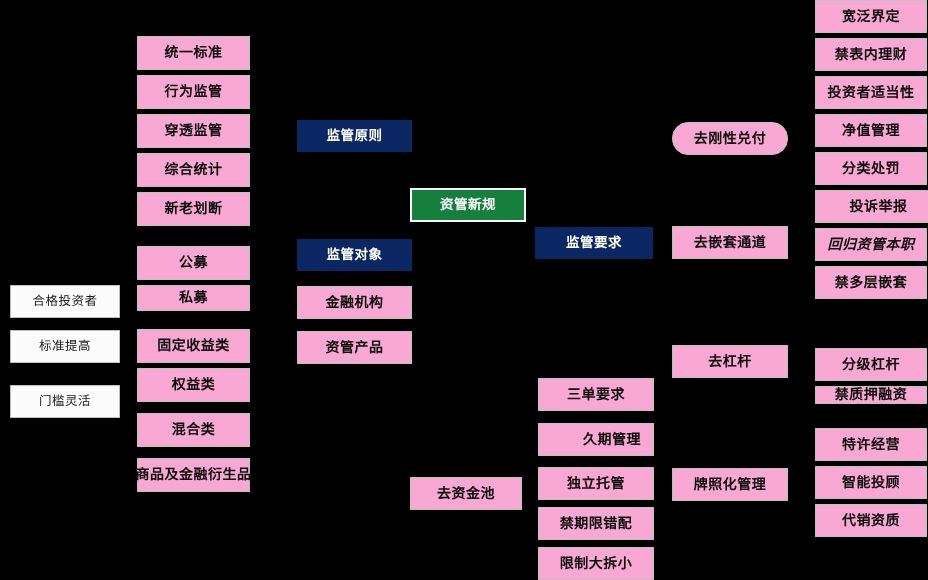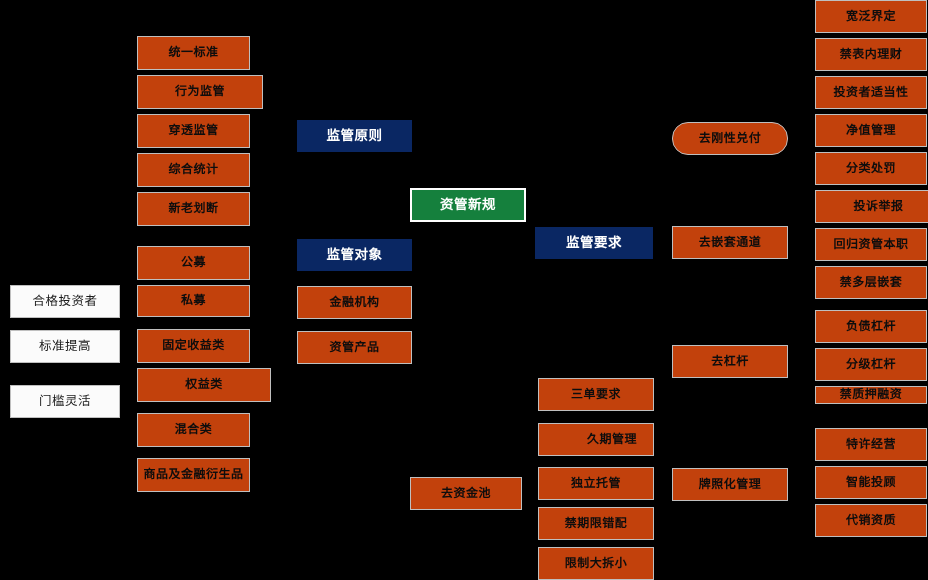--- a/index.html
+++ b/index.html
@@ -18,24 +18,24 @@
     display:flex;
     align-items:center;
     justify-content:center;
     text-align:center;
     line-height:1.1;
     white-space:nowrap;
     letter-spacing:0.5px;
   }
   
   .node.leaf{
-    background:#c2410c;
+    background:#f9a8d4;
     border:1px solid #BFBFBF;
     color:#0D0D0D;
-    font-size:12px;
+    font-size:14px;
     font-weight:bold;
   }
   
   .node.thin{
     background:#FBFBFB;
     border:1px solid #BFBFBF;
     color:#1A1A1A;
     font-size:12.5px;
     font-weight:normal;
   }
@@ -58,30 +58,30 @@
 </style>
 </head>
 <body>
 
 <div id="canvas">
     <div class="node root" style="left: 410px; top: 188px; width: 116px; height: 34px;">资管新规</div>
     <div class="node header" style="left: 297px; top: 120px; width: 115px; height: 32px;">监管原则</div>
     <div class="node header" style="left: 297px; top: 239px; width: 115px; height: 32px;">监管对象</div>
     <div class="node header" style="left: 535px; top: 227px; width: 118px; height: 32px;">监管要求</div>
     <div class="node leaf" style="left: 137px; top: 36px; width: 113px; height: 34px;">统一标准</div>
-    <div class="node leaf" style="left: 137px; top: 75px; width: 126px; height: 34px;">行为监管</div>
+    <div class="node leaf" style="left: 137px; top: 75px; width: 113px; height: 34px;">行为监管</div>
     <div class="node leaf" style="left: 137px; top: 114px; width: 113px; height: 34px;">穿透监管</div>
     <div class="node leaf" style="left: 137px; top: 153px; width: 113px; height: 34px;">综合统计</div>
     <div class="node leaf" style="left: 137px; top: 192px; width: 113px; height: 34px;">新老划断</div>
     <div class="node leaf" style="left: 297px; top: 286px; width: 115px; height: 33px;">金融机构</div>
     <div class="node leaf" style="left: 297px; top: 331px; width: 115px; height: 33px;">资管产品</div>
     <div class="node leaf" style="left: 137px; top: 246px; width: 113px; height: 34px;">公募</div>
-    <div class="node leaf" style="left: 137px; top: 285px; width: 113px; height: 32px;">私募</div>
+    <div class="node leaf" style="left: 137px; top: 285px; width: 113px; height: 26px;">私募</div>
     <div class="node leaf" style="left: 137px; top: 329px; width: 113px; height: 34px;">固定收益类</div>
-    <div class="node leaf" style="left: 137px; top: 368px; width: 134px; height: 34px;">权益类</div>
+    <div class="node leaf" style="left: 137px; top: 368px; width: 113px; height: 34px;">权益类</div>
     <div class="node leaf" style="left: 137px; top: 413px; width: 113px; height: 34px;">混合类</div>
     <div class="node leaf" style="left: 137px; top: 458px; width: 113px; height: 34px;">商品及金融衍生品</div>
     <div class="node thin" style="left: 10px; top: 285px; width: 110px; height: 33px;">合格投资者</div>
     <div class="node thin" style="left: 10px; top: 330px; width: 110px; height: 33px;">标准提高</div>
     <div class="node thin" style="left: 10px; top: 385px; width: 110px; height: 33px;">门槛灵活</div>
     <div class="node leaf" style="left: 672px; top: 122px; width: 116px; height: 33px; border-radius: 16px;">去刚性兑付</div>
     <div class="node leaf" style="left: 672px; top: 226px; width: 116px; height: 33px;">去嵌套通道</div>
     <div class="node leaf" style="left: 672px; top: 345px; width: 116px; height: 33px;">去杠杆</div>
     <div class="node leaf" style="left: 672px; top: 468px; width: 116px; height: 33px;">牌照化管理</div>
     <div class="node leaf" style="left: 410px; top: 477px; width: 112px; height: 33px;">去资金池</div>
@@ -89,21 +89,20 @@
     <div class="node leaf" style="left: 538px; top: 423px; width: 116px; height: 33px; padding-left: 32px;">久期管理</div>
     <div class="node leaf" style="left: 538px; top: 467px; width: 116px; height: 33px;">独立托管</div>
     <div class="node leaf" style="left: 538px; top: 507px; width: 116px; height: 33px;">禁期限错配</div>
     <div class="node leaf" style="left: 538px; top: 547px; width: 116px; height: 33px;">限制大拆小</div>
     <div class="node leaf" style="left: 815px; top: 0px; width: 112px; height: 33px;">宽泛界定</div>
     <div class="node leaf" style="left: 815px; top: 38px; width: 112px; height: 33px;">禁表内理财</div>
     <div class="node leaf" style="left: 815px; top: 76px; width: 112px; height: 33px;">投资者适当性</div>
     <div class="node leaf" style="left: 815px; top: 114px; width: 112px; height: 33px;">净值管理</div>
     <div class="node leaf" style="left: 815px; top: 152px; width: 112px; height: 33px;">分类处罚</div>
     <div class="node leaf" style="left: 815px; top: 190px; width: 127px; height: 33px;">投诉举报</div>
-    <div class="node leaf" style="left: 815px; top: 228px; width: 112px; height: 33px;">回归资管本职</div>
+    <div class="node leaf" style="left: 815px; top: 228px; width: 112px; height: 33px; font-style: italic;">回归资管本职</div>
     <div class="node leaf" style="left: 815px; top: 266px; width: 112px; height: 33px;">禁多层嵌套</div>
-    <div class="node leaf" style="left: 815px; top: 310px; width: 112px; height: 33px;">负债杠杆</div>
     <div class="node leaf" style="left: 815px; top: 348px; width: 112px; height: 33px;">分级杠杆</div>
     <div class="node leaf" style="left: 815px; top: 386px; width: 112px; height: 18px;">禁质押融资</div>
     <div class="node leaf" style="left: 815px; top: 428px; width: 112px; height: 33px;">特许经营</div>
     <div class="node leaf" style="left: 815px; top: 466px; width: 112px; height: 33px;">智能投顾</div>
     <div class="node leaf" style="left: 815px; top: 504px; width: 112px; height: 33px;">代销资质</div>
   </div>
 
 </body></html>

